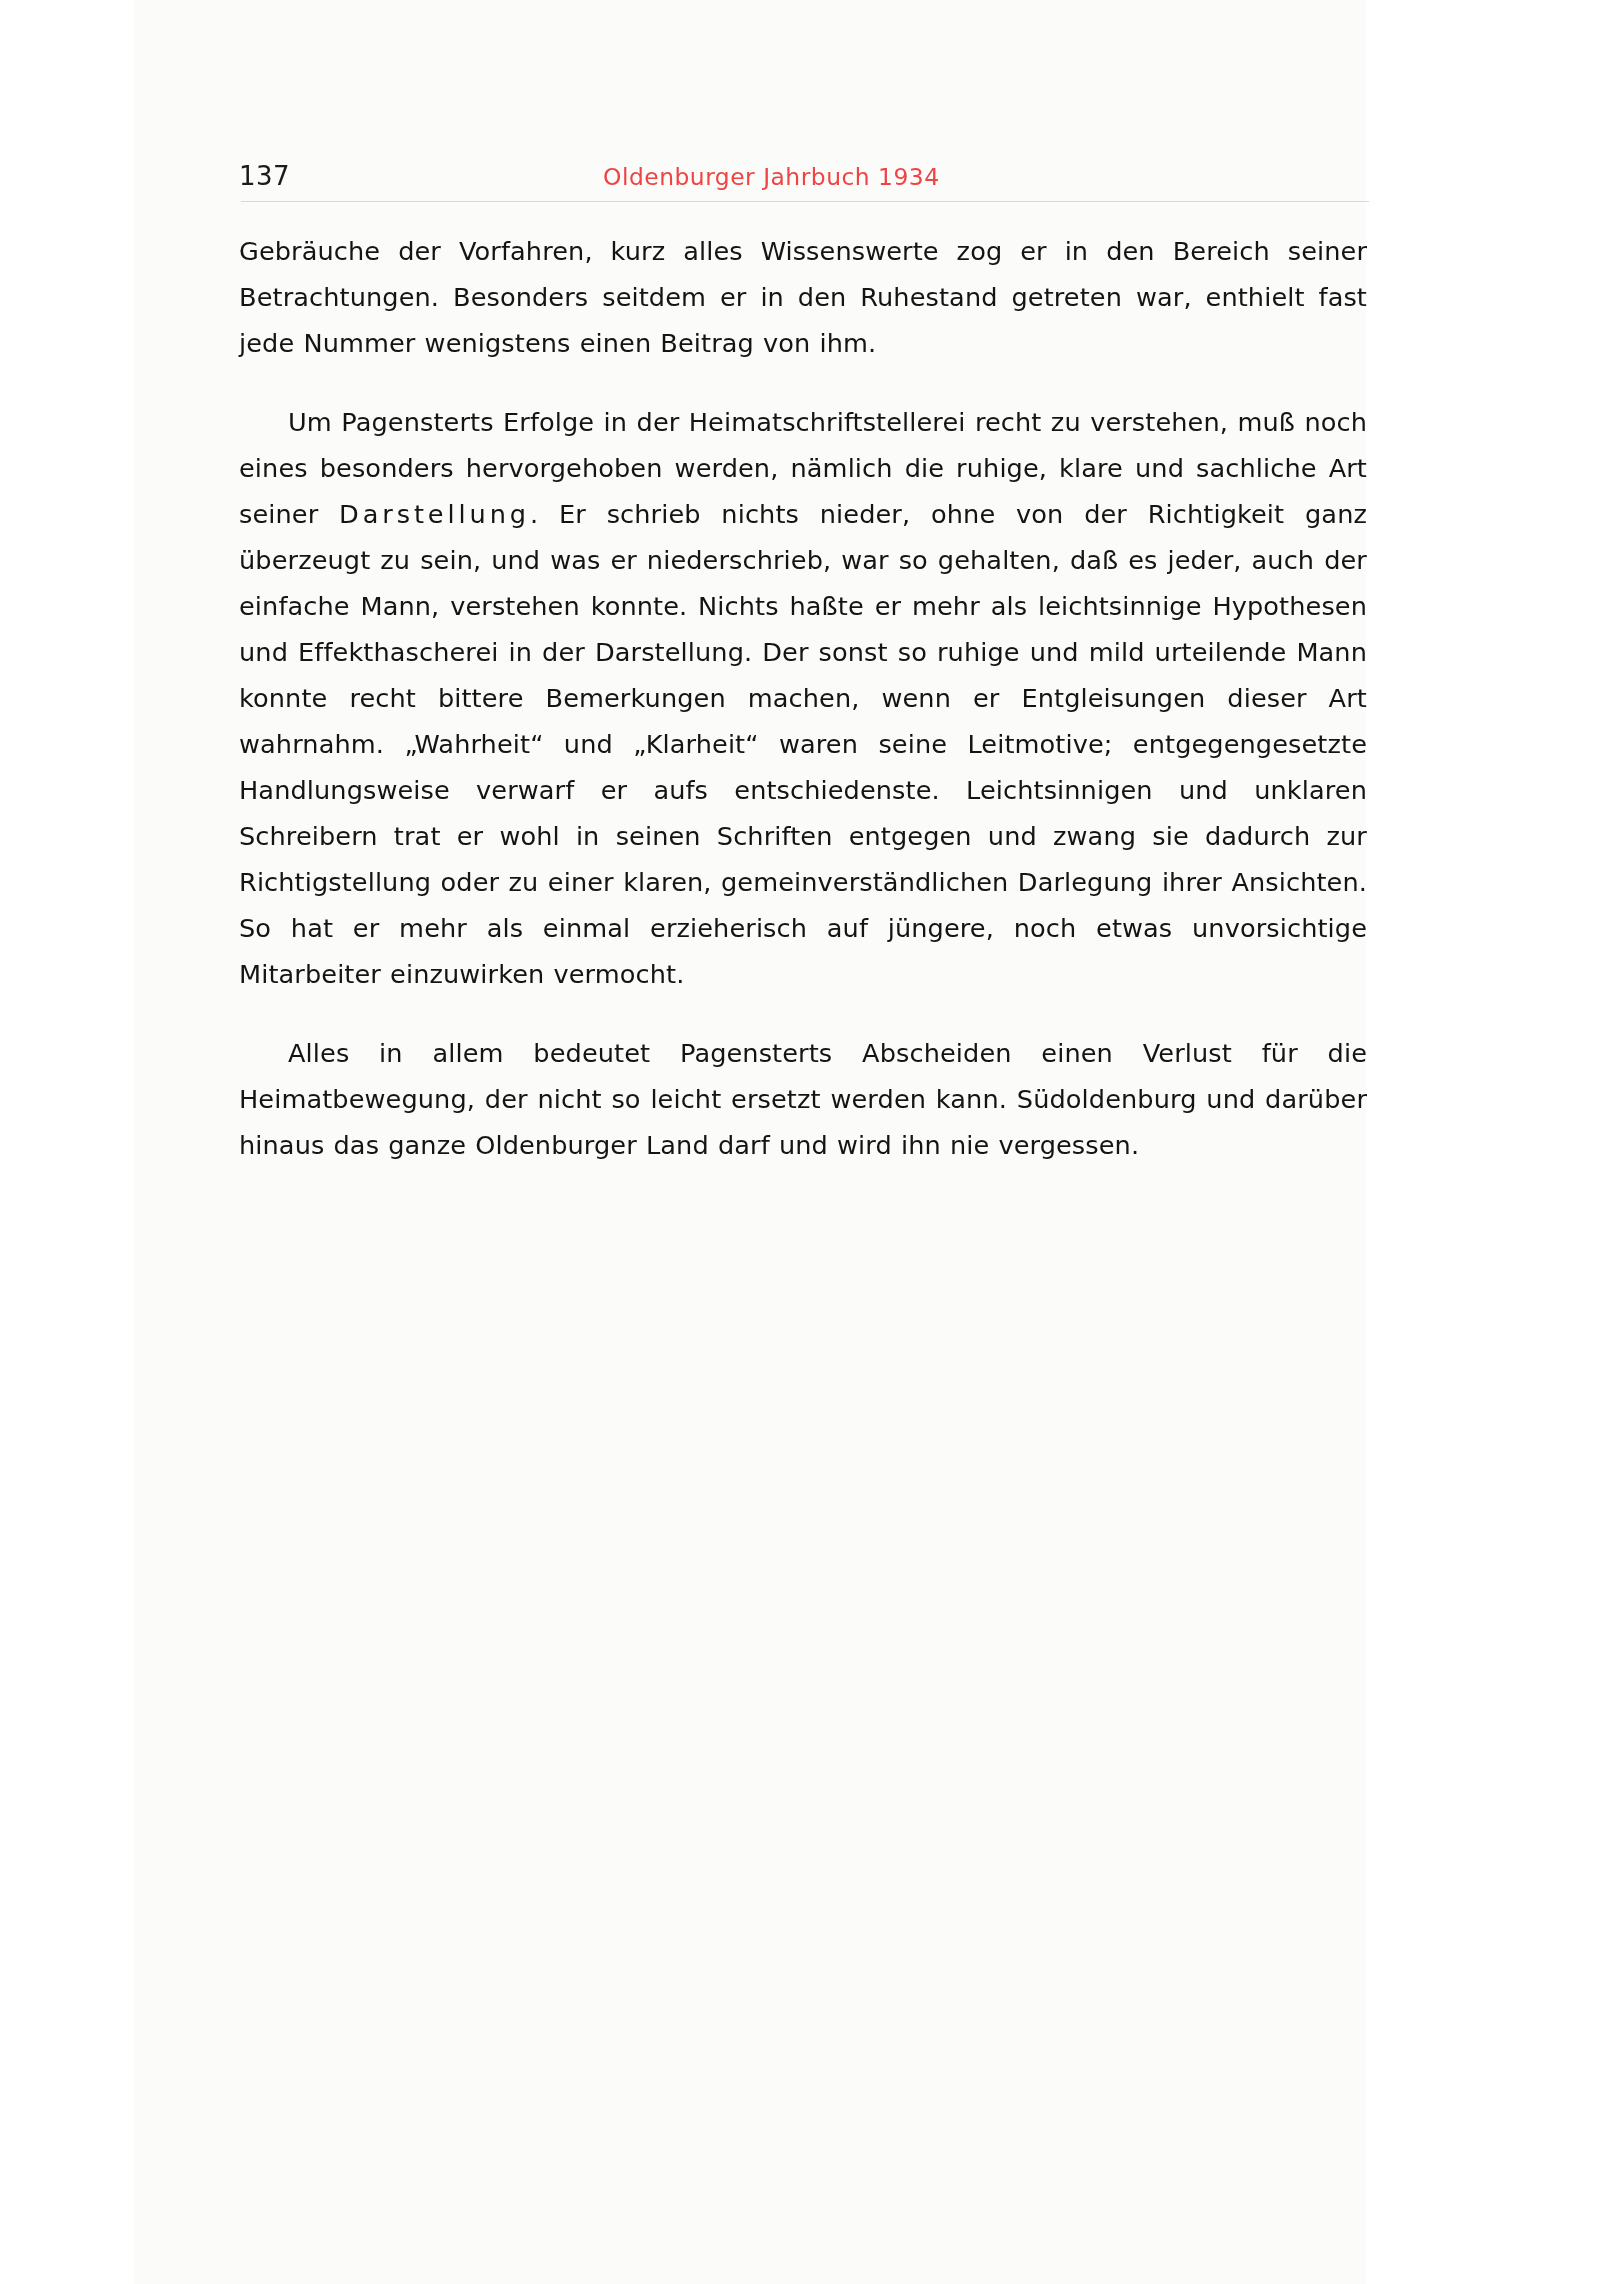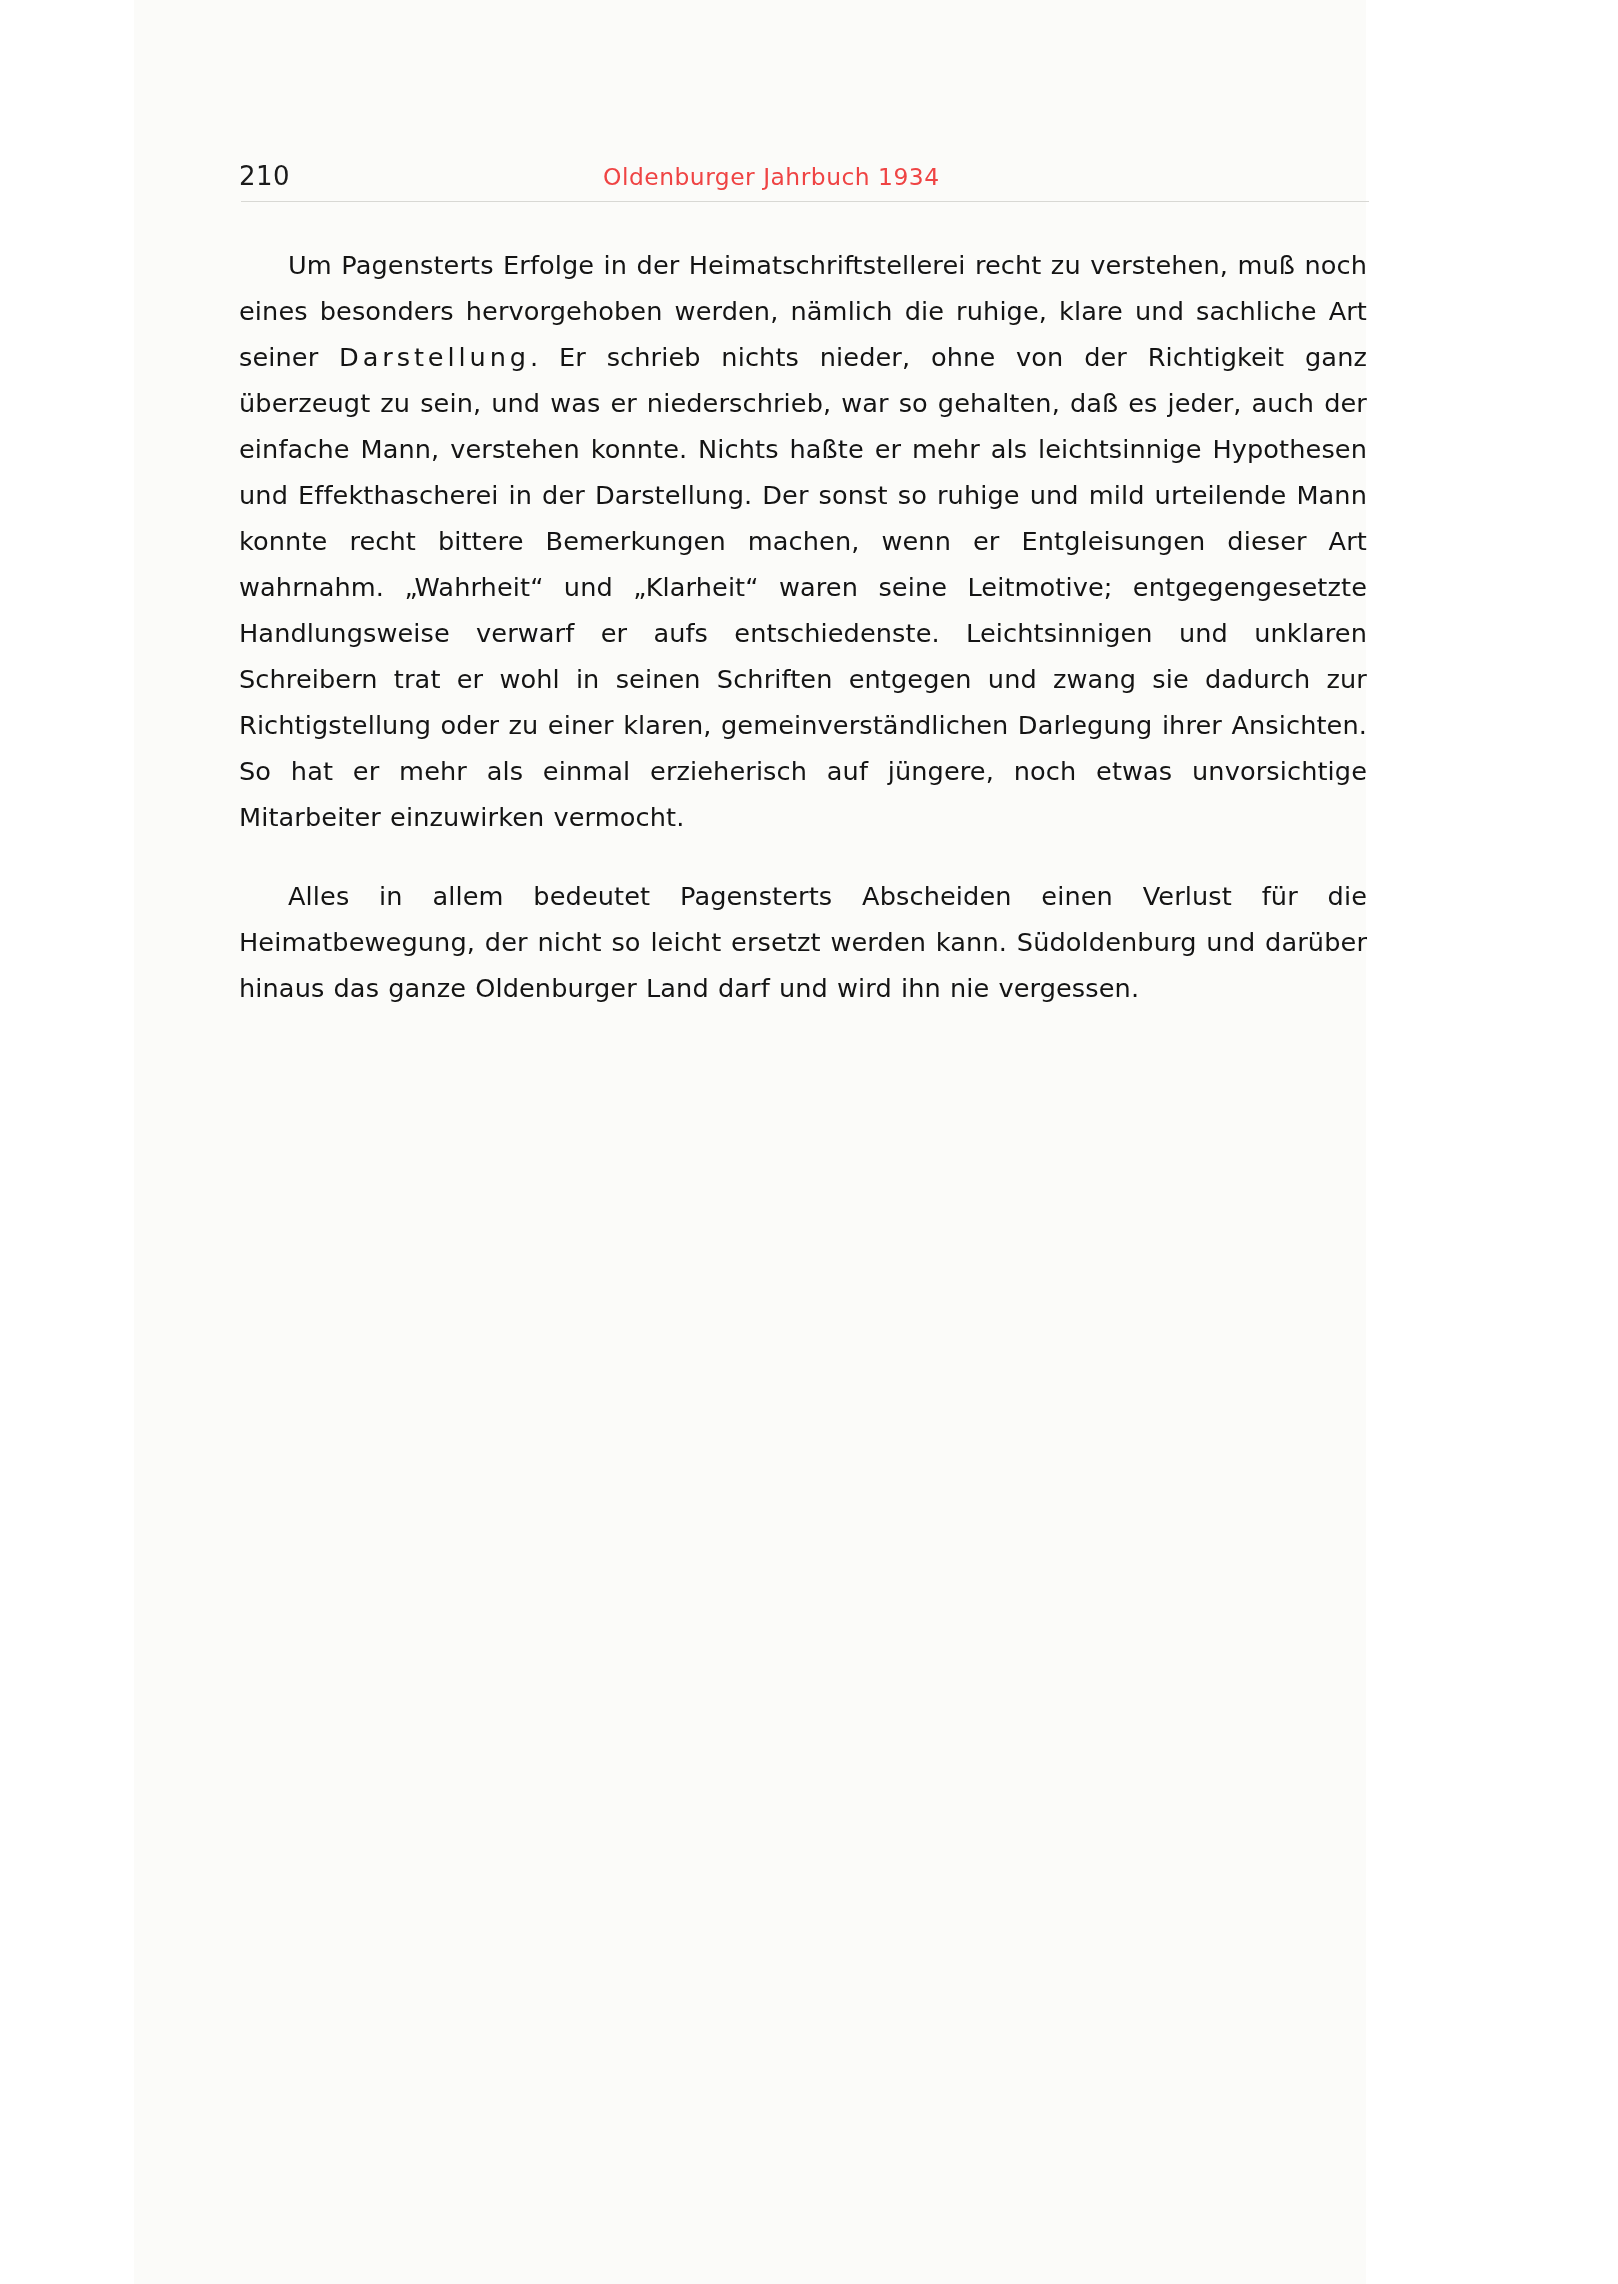--- a/index.html
+++ b/index.html
@@ -82,25 +82,26 @@
 </style>
 </head>
 <body>
 
 <div class="page">
   <div class="scan-tint"></div>
 
   <div class="content">
 
     <div class="running-head">
-      <div class="folio">210</div>
+      <div class="folio">137</div>
       <div class="head-title">Oldenburger Jahrbuch 1934</div>
       <div class="head-rule"></div>
     </div>
 
     <div class="body-text">
+      <p>Gebräuche der Vorfahren, kurz alles Wissenswerte zog er in den Bereich seiner Betrachtungen. Besonders seitdem er in den Ruhestand getreten war, enthielt fast jede Nummer wenigstens einen Beitrag von ihm.</p>
       <p class="indent"><span>Um Pagensterts Erfolge in der Heimatschriftstellerei recht zu verstehen, muß noch eines besonders hervorgehoben werden, nämlich die ruhige, klare und sachliche Art seiner </span><span class="spaced">Darstellung</span><span>. Er schrieb nichts nieder, ohne von der Richtigkeit ganz überzeugt zu sein, und was er niederschrieb, war so gehalten, daß es jeder, auch der einfache Mann, verstehen konnte. Nichts haßte er mehr als leichtsinnige Hypothesen und Effekthascherei in der Darstellung. Der sonst so ruhige und mild urteilende Mann konnte recht bittere Bemerkungen machen, wenn er Entgleisungen dieser Art wahrnahm. „Wahrheit“ und „Klarheit“ waren seine Leitmotive; entgegengesetzte Handlungsweise verwarf er aufs entschiedenste. Leichtsinnigen und unklaren Schreibern trat er wohl in seinen Schriften entgegen und zwang sie dadurch zur Richtigstellung oder zu einer klaren, gemeinverständlichen Darlegung ihrer Ansichten. So hat er mehr als einmal erzieherisch auf jüngere, noch etwas unvorsichtige Mitarbeiter einzuwirken vermocht.</span></p>
       <p class="indent">Alles in allem bedeutet Pagensterts Abscheiden einen Verlust für die Heimatbewegung, der nicht so leicht ersetzt werden kann. Südoldenburg und darüber hinaus das ganze Oldenburger Land darf und wird ihn nie vergessen.</p>
     </div>
 
   </div>
 </div>
 
 
 </body></html>

